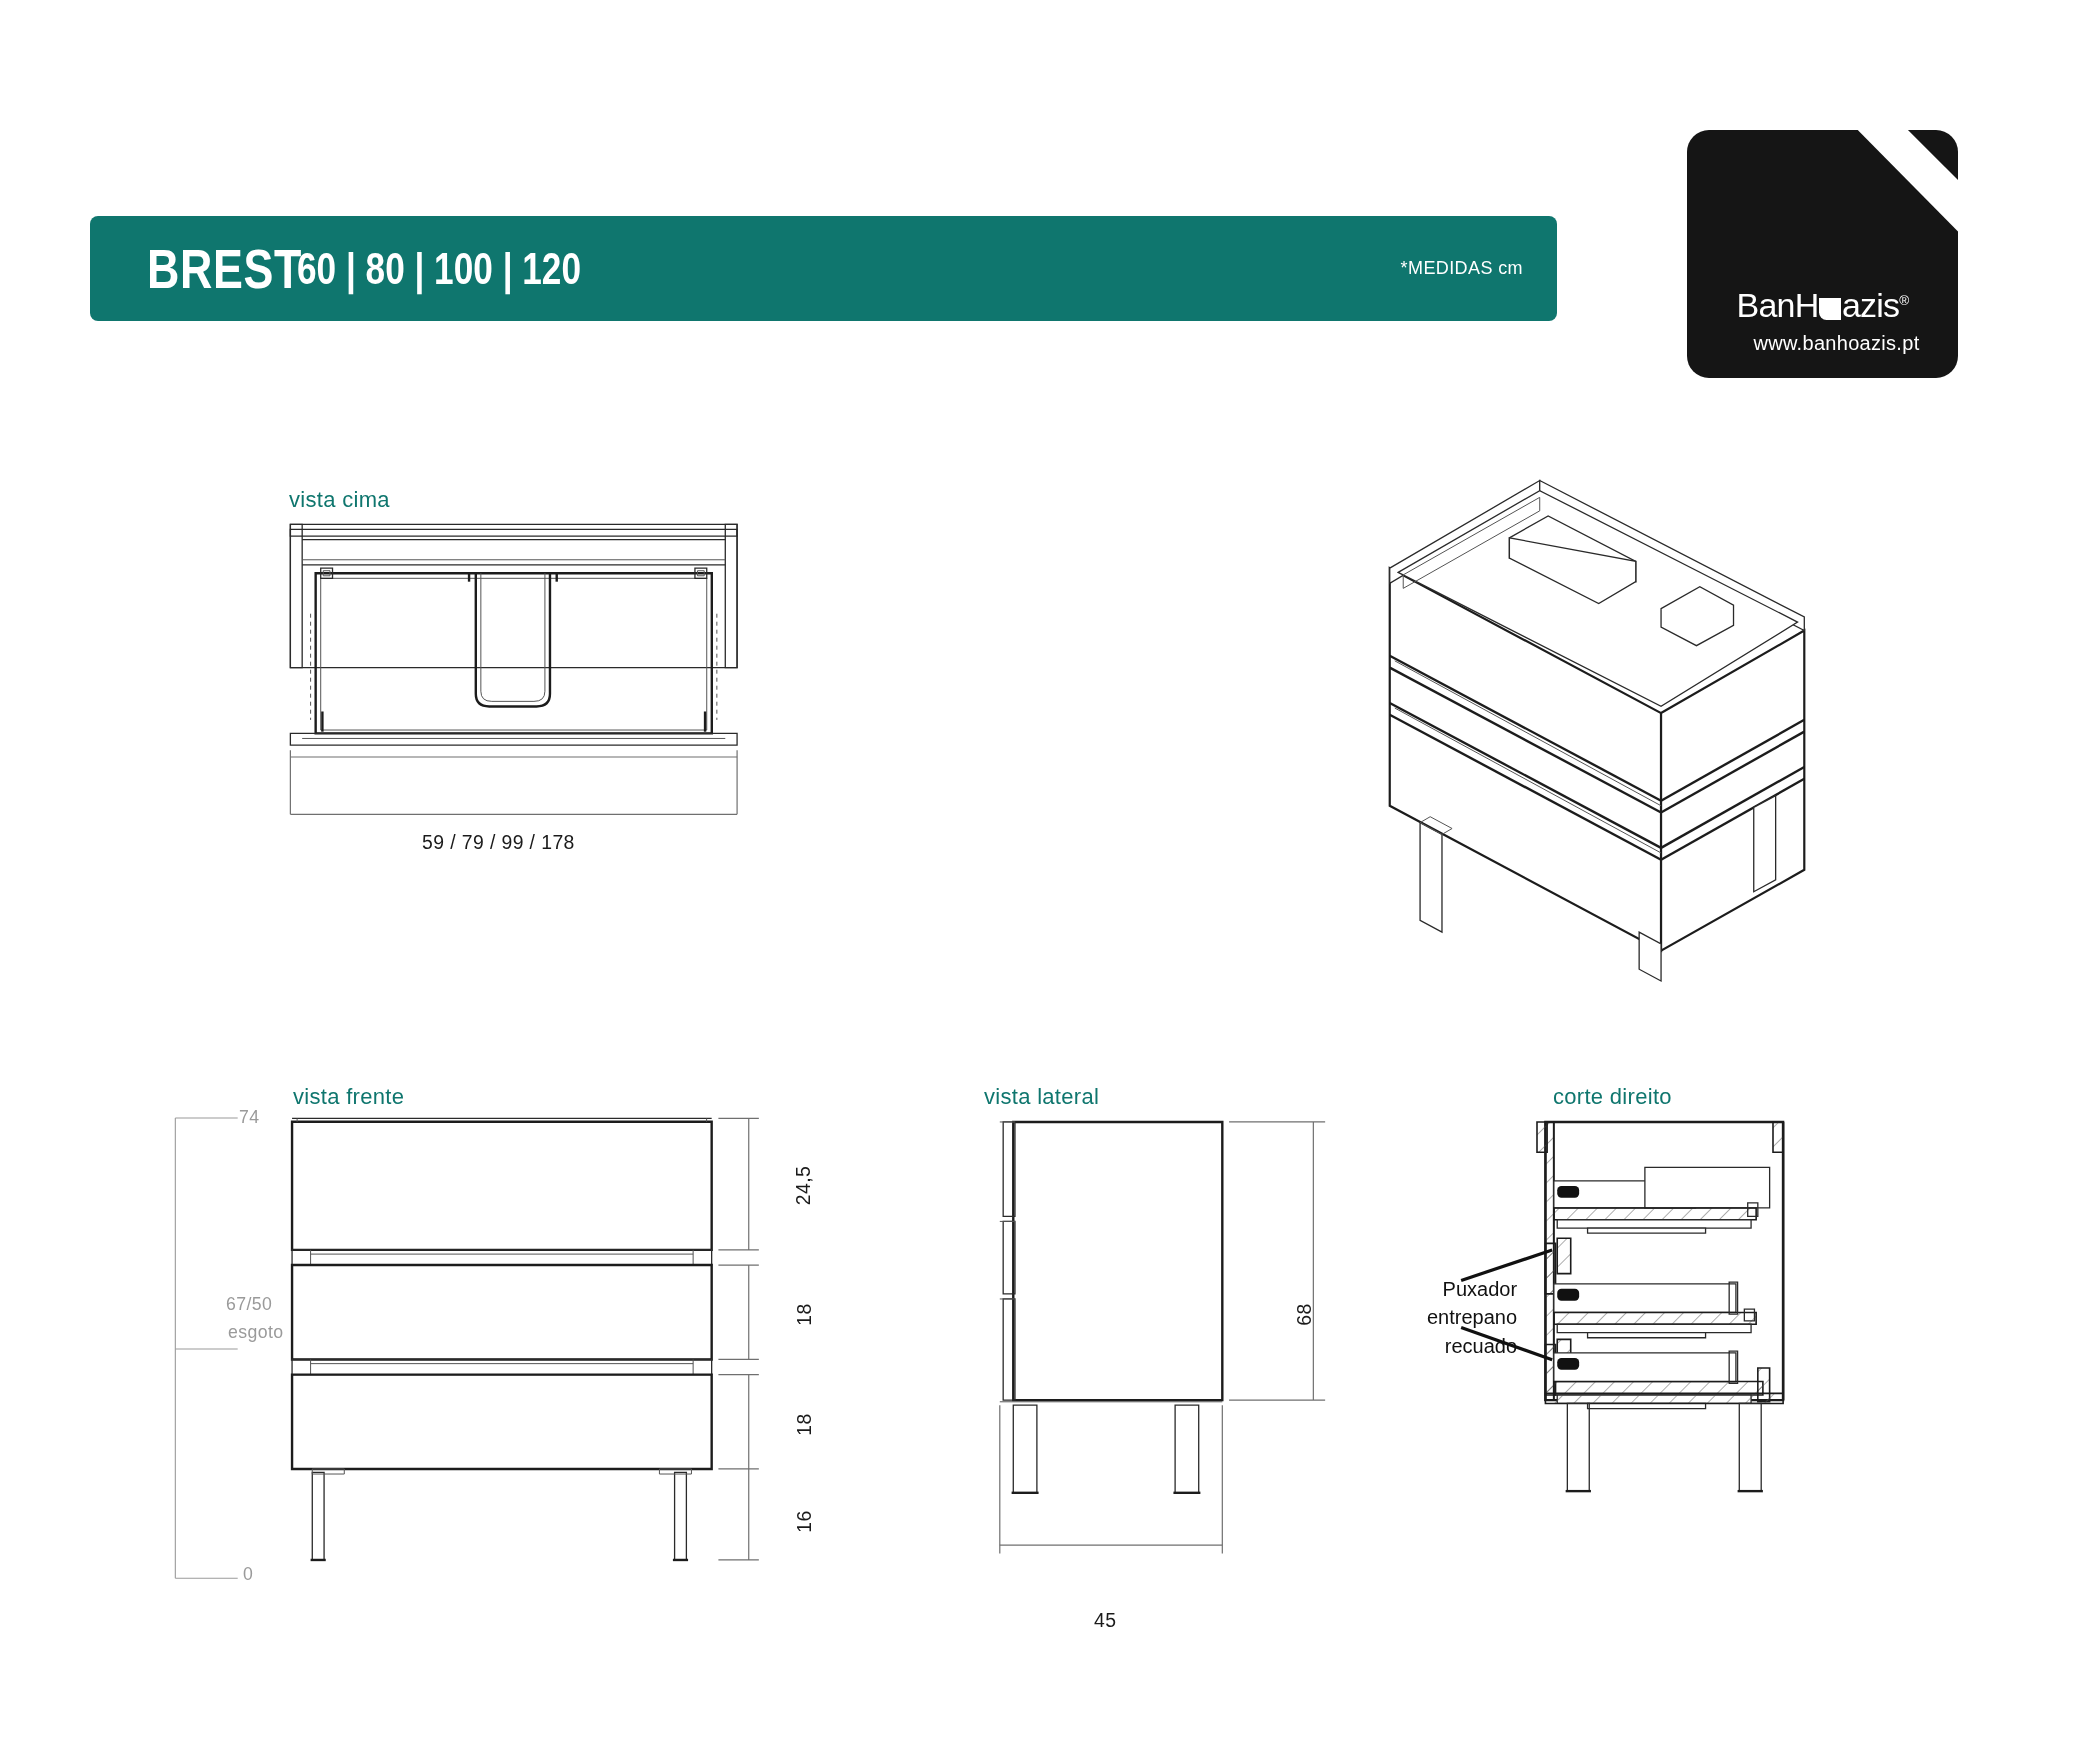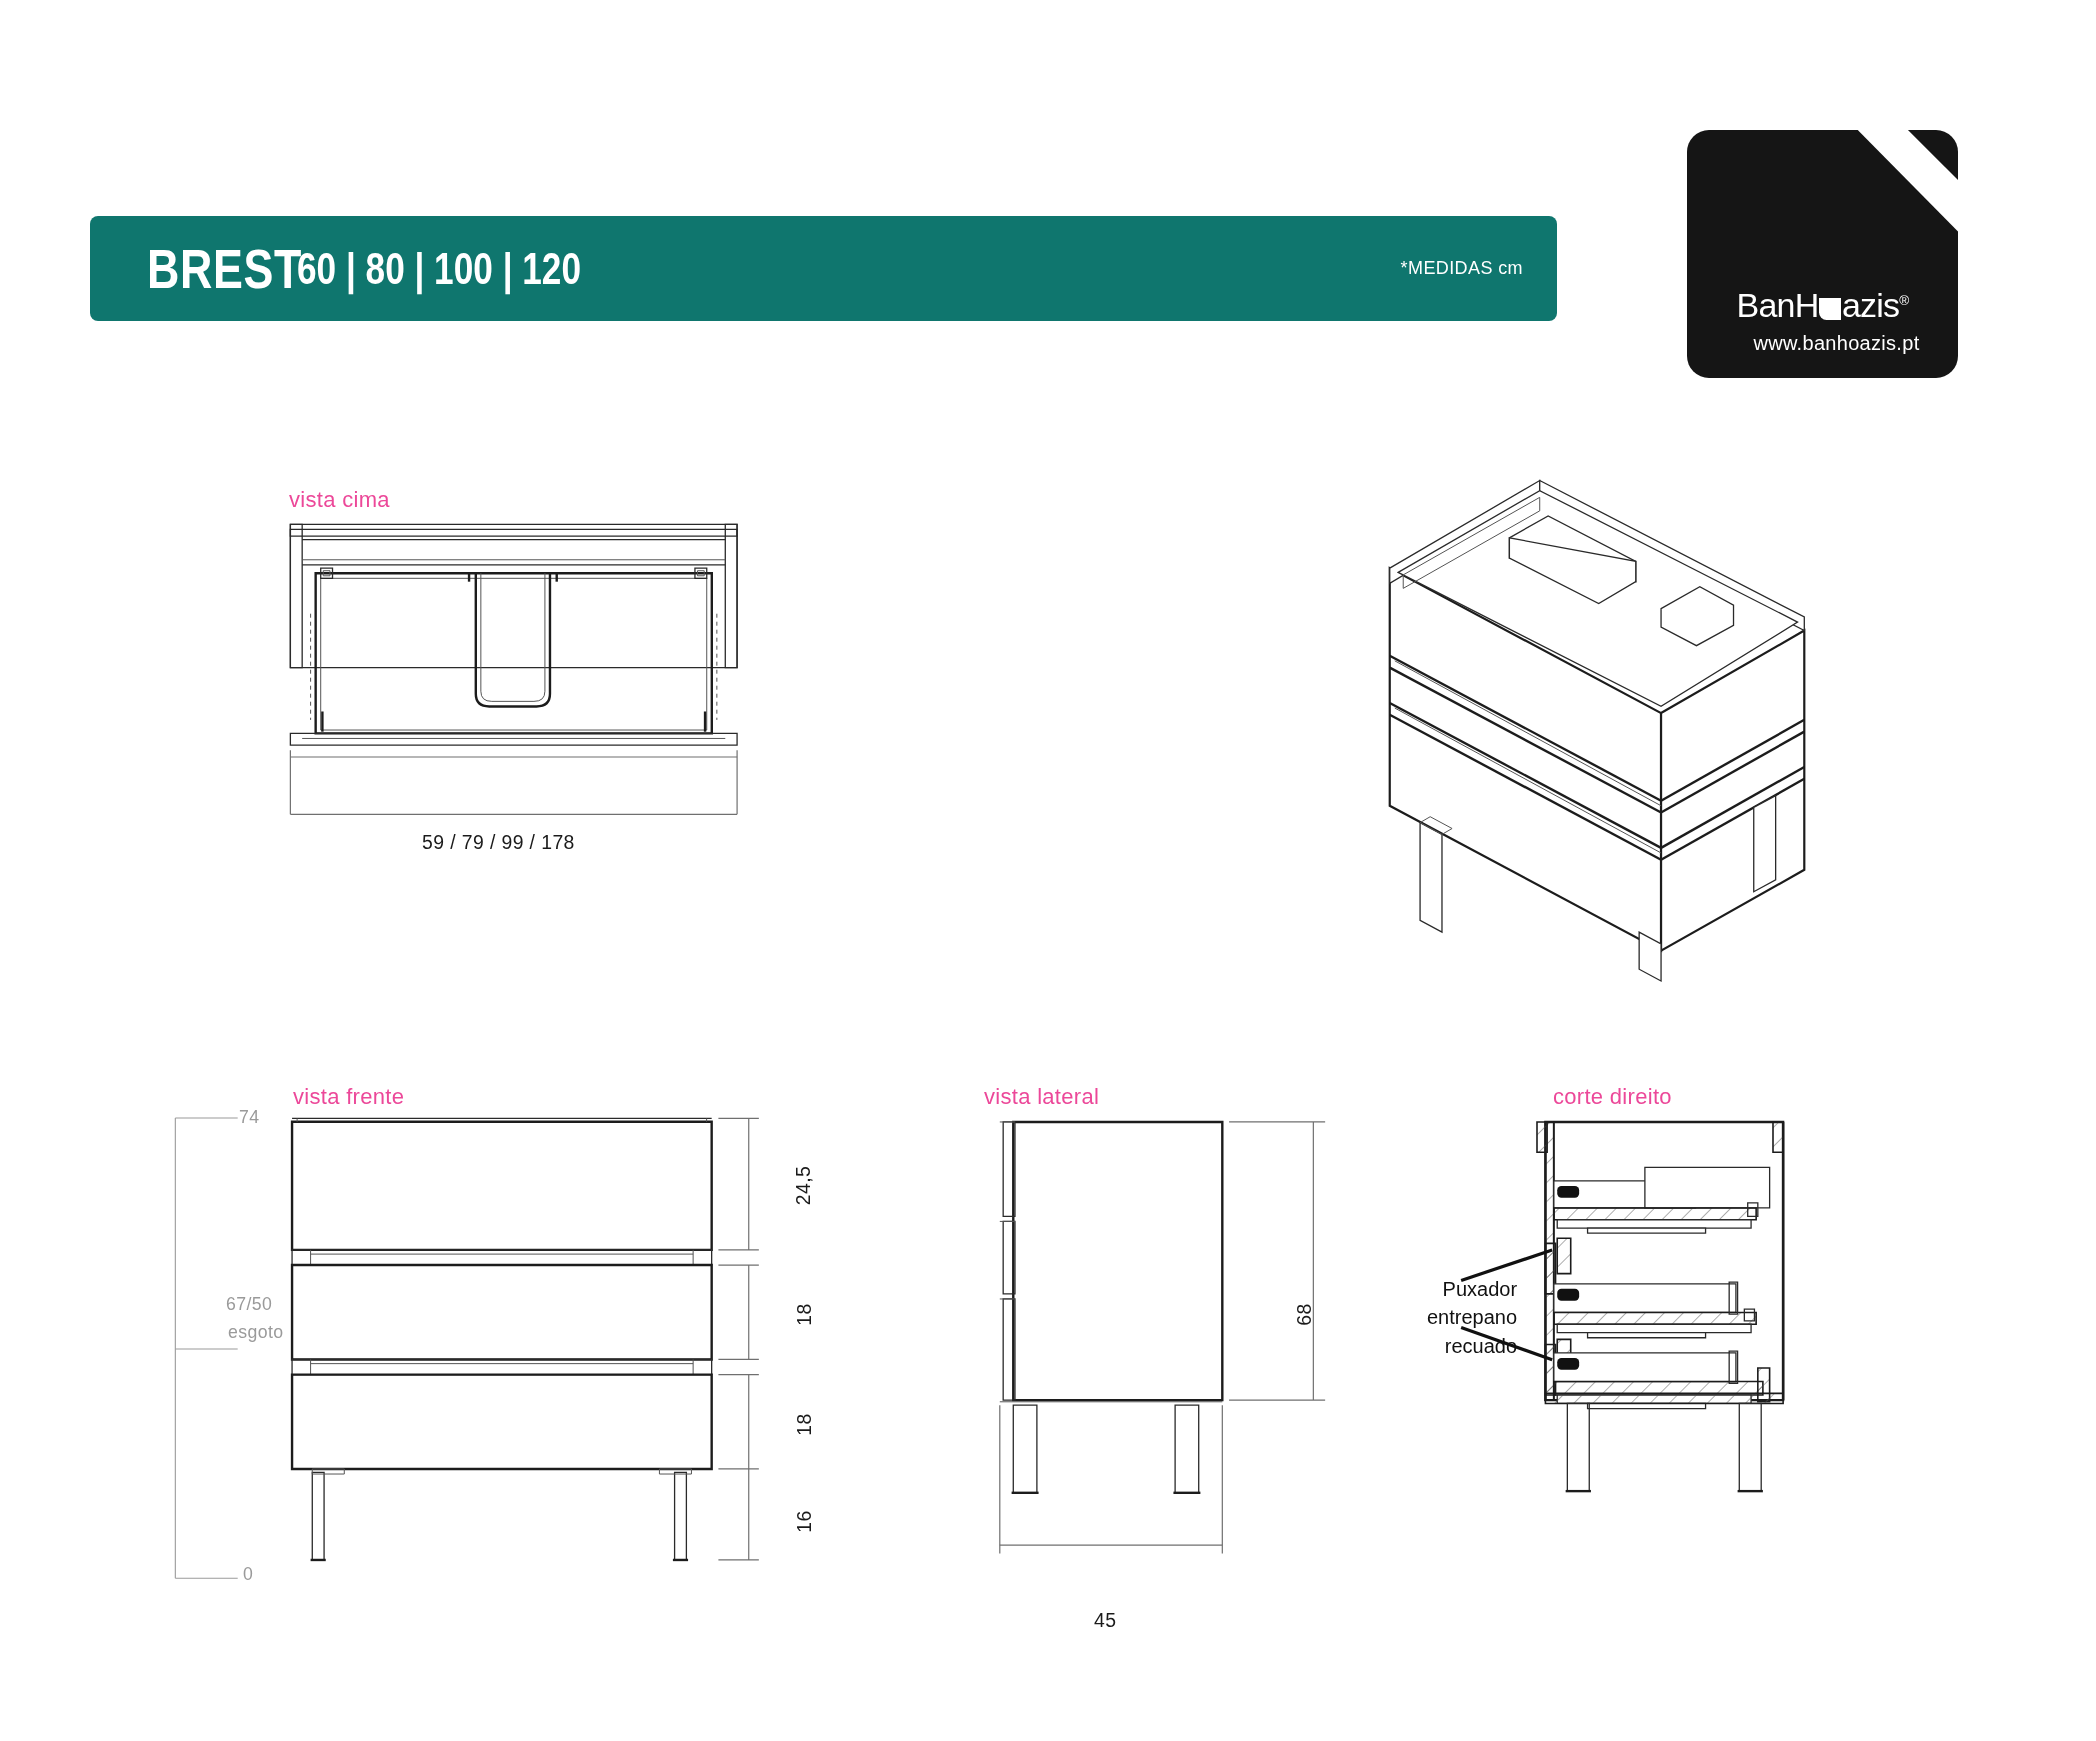--- a/index.html
+++ b/index.html
@@ -117,21 +117,21 @@
     font-size: 20px;
     font-weight: 300;
     letter-spacing: 0.3px;
     white-space: nowrap;
     padding-left: 28px;
   }
 
   
   .view-label {
     position: absolute;
-    color: #ec4899;
+    color: #0f766e;
     font-size: 22px;
     font-weight: 300;
     letter-spacing: 0.3px;
     white-space: nowrap;
   }
   .lbl-cima    { left: 289px;  top: 487px; }
   .lbl-frente  { left: 293px;  top: 1084px; }
   .lbl-lateral { left: 984px; top: 1084px; }
   .lbl-corte   { left: 1553px; top: 1084px; }
 

